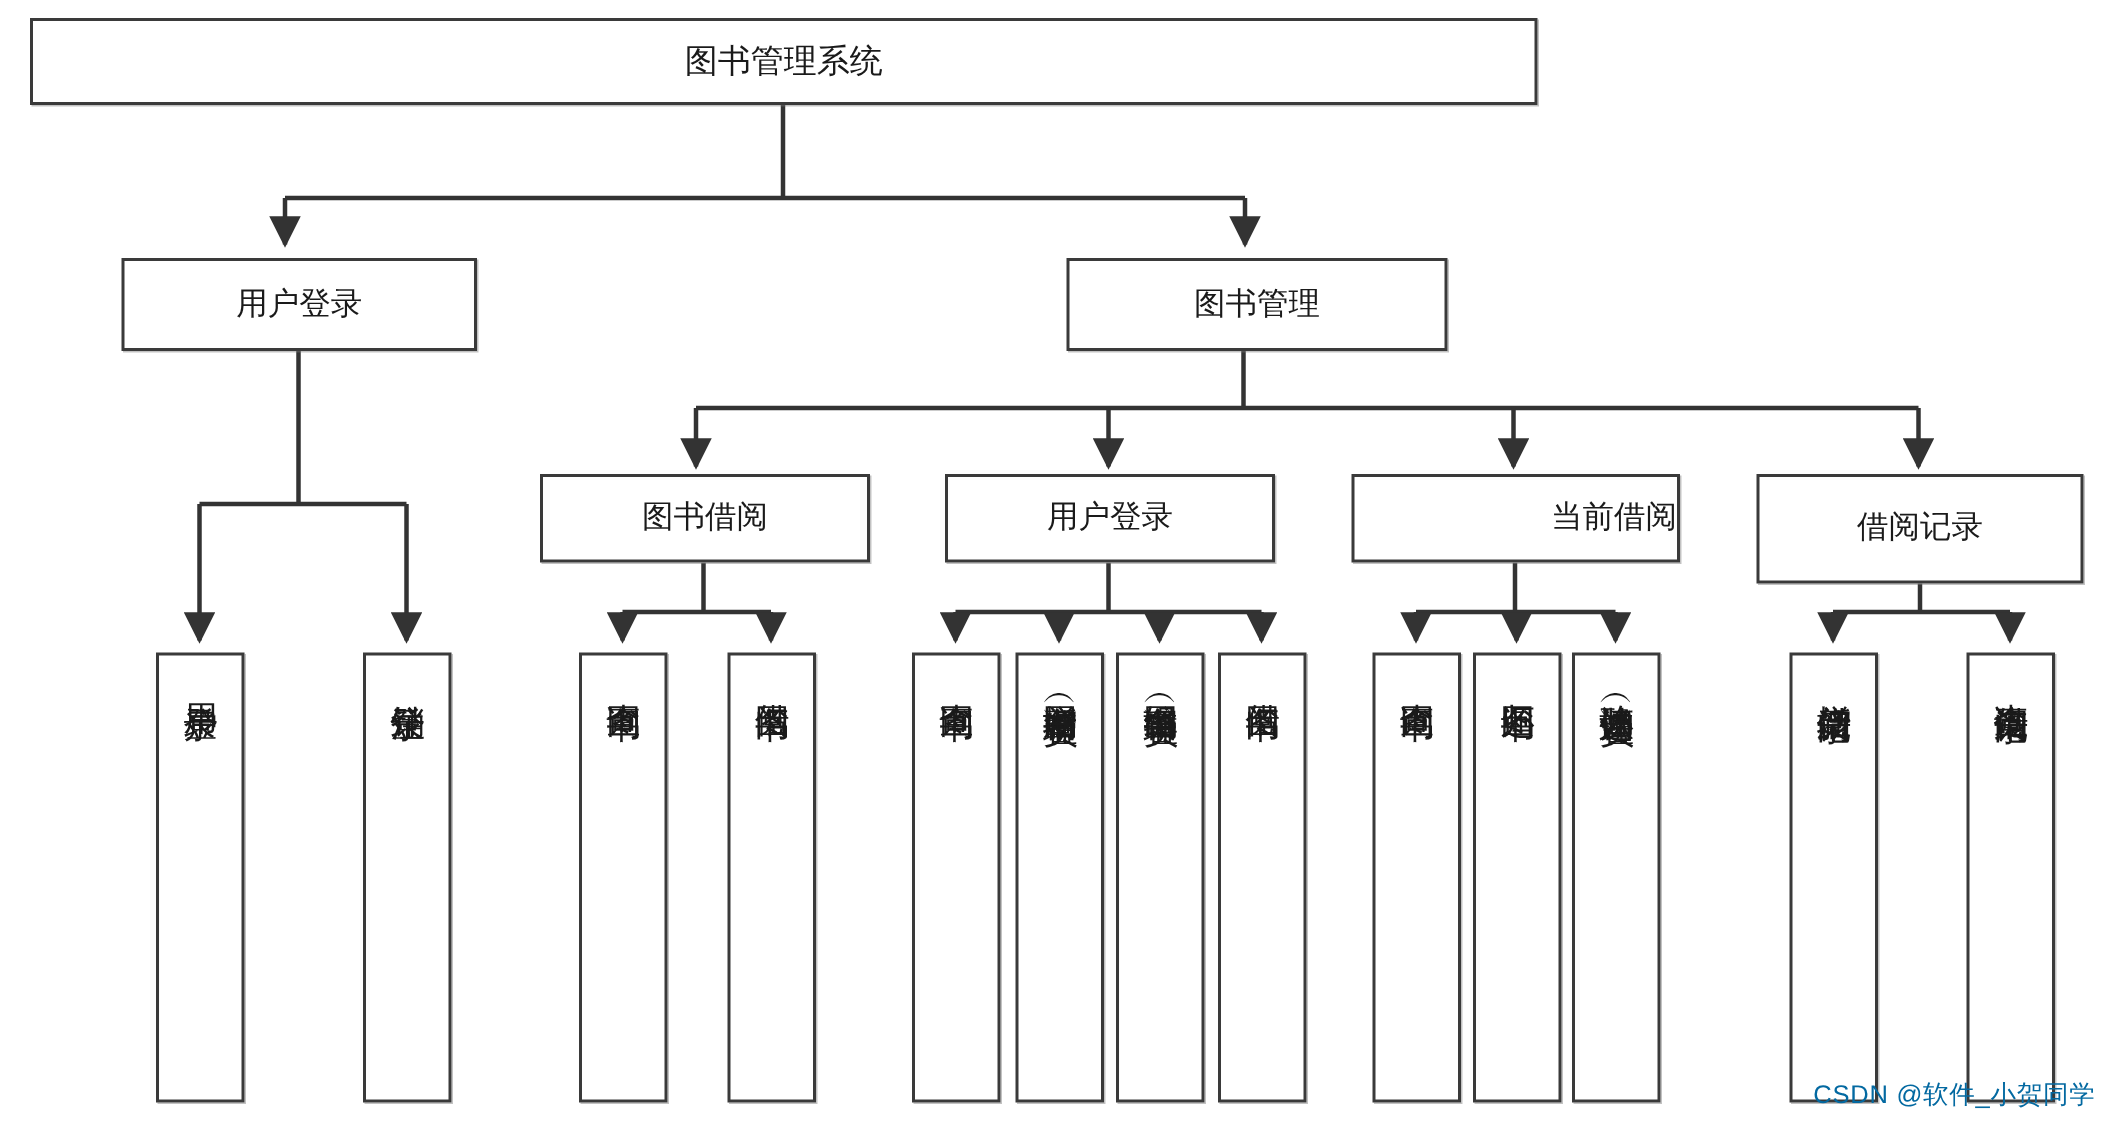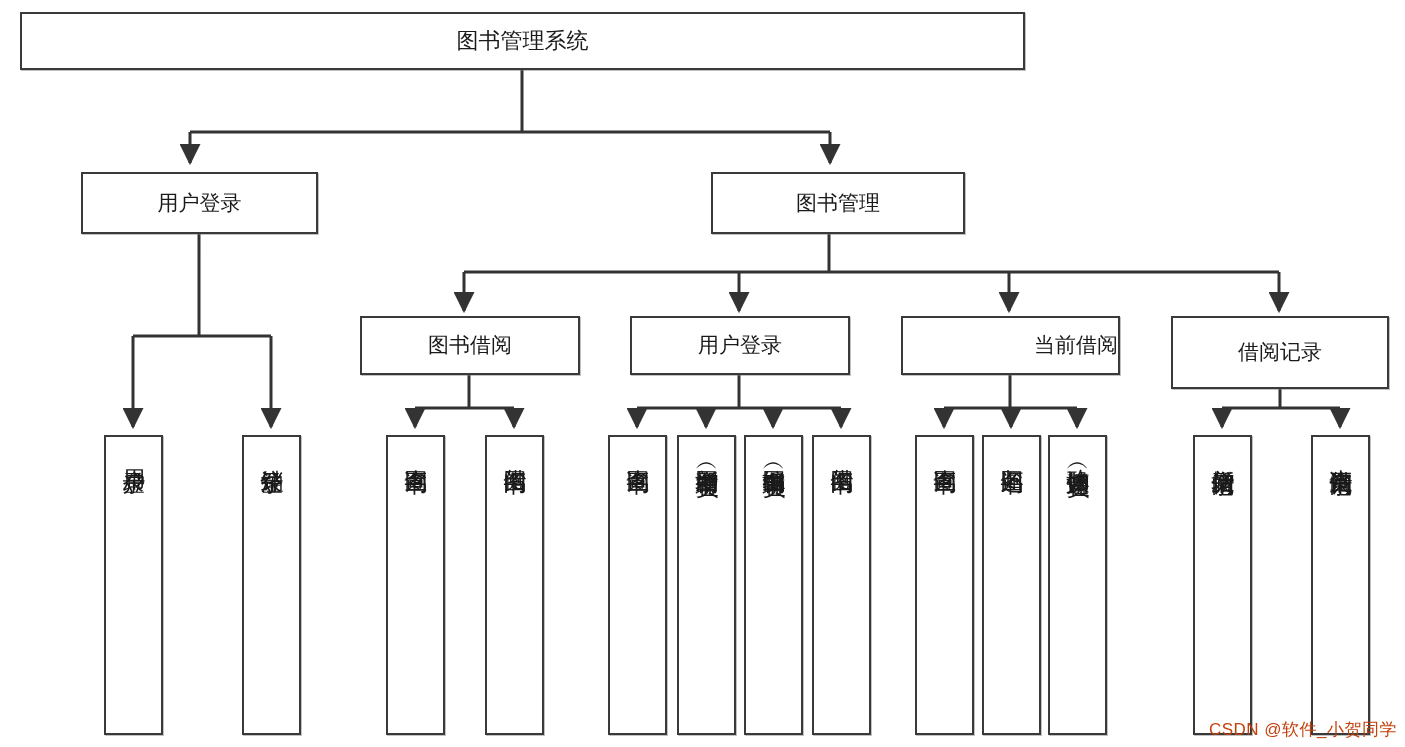--- a/index.html
+++ b/index.html
@@ -58,21 +58,21 @@
     font-size: 23px;
     line-height: 1.12;
     letter-spacing: 1px;
     white-space: pre;
   }
   #watermark {
     position: absolute;
     right: 8px;
     bottom: 6px;
     font-size: 17px;
-    color: #c2410c;
+    color: #0369a1;
     letter-spacing: 0.5px;
     user-select: none;
     white-space: nowrap;
   }
 </style>
 </head>
 <body>
 
 <div id="canvas">
 

